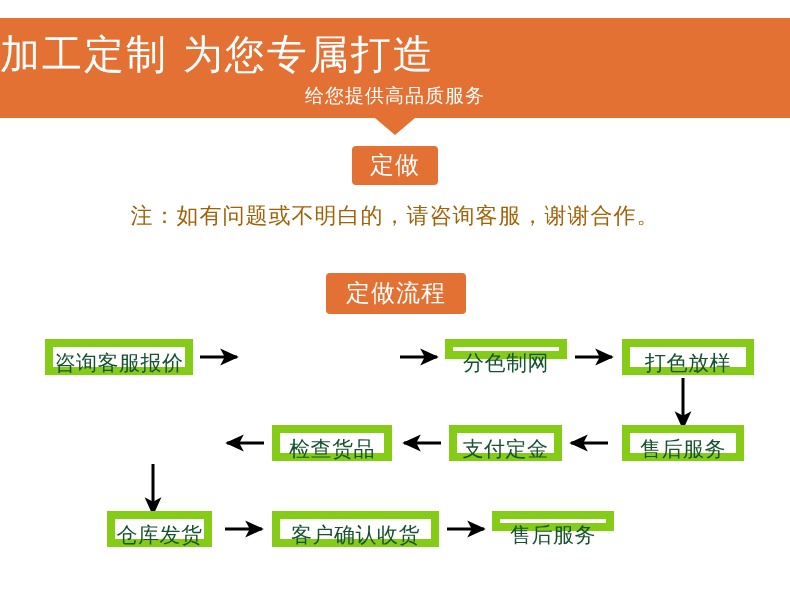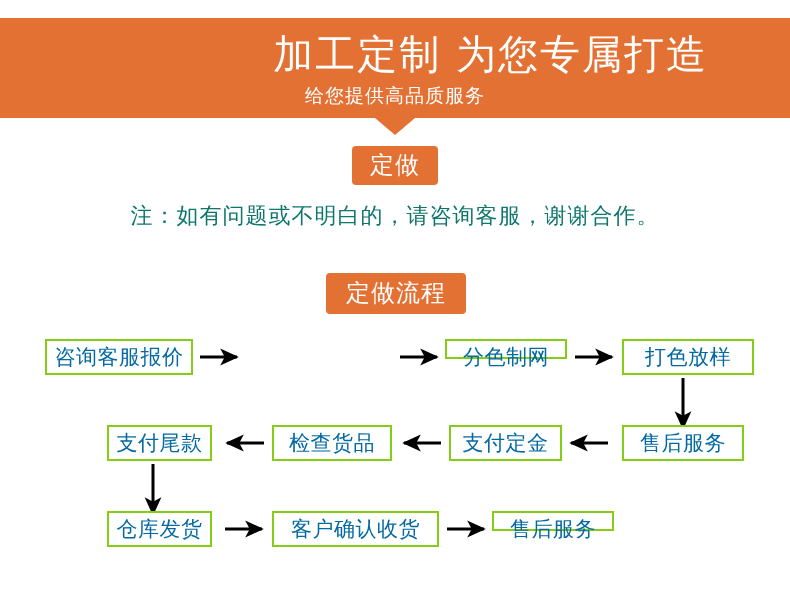--- a/index.html
+++ b/index.html
@@ -24,21 +24,21 @@
     width: 790px;
     height: 100px;
     background: #e47134;
     box-sizing: border-box;
   }
   .banner-title {
     position: absolute;
     left: 0;
     top: 12px;
     width: 708px;
-    text-align: right;
+    text-align: left;
     color: #ffffff;
     font-size: 40px;
     line-height: 48px;
     font-weight: 300;
     letter-spacing: 2px;
     white-space: nowrap;
   }
   .banner-subtitle {
     position: absolute;
     left: 0;
@@ -92,40 +92,40 @@
     letter-spacing: 1px;
   }
 
   
   .note {
     position: absolute;
     left: 0;
     top: 200px;
     width: 790px;
     text-align: center;
-    color: #0f766e;
+    color: #a16207;
     font-size: 22px;
     line-height: 32px;
     letter-spacing: 1px;
     white-space: nowrap;
   }
 
   
   .flow {
     position: absolute;
     left: 0;
     top: 330px;
     width: 790px;
     height: 230px;
   }
   .node {
     position: absolute;
-    border: 2px solid #84cc16;
+    border: 8px solid #84cc16;
     background: #ffffff;
-    color: #0369a1;
+    color: #14532d;
     font-size: 21px;
     text-align: center;
     white-space: nowrap;
     box-sizing: border-box;
     letter-spacing: 0.5px;
   }
 
   
   .arrows {
     position: absolute;
@@ -179,21 +179,20 @@
     <line x1="153" y1="134" x2="153" y2="184" stroke="#000" stroke-width="3" marker-end="url(#ahD)"></line>
 
     <line x1="225" y1="199" x2="262" y2="199" stroke="#000" stroke-width="3" marker-end="url(#ahR)"></line>
     <line x1="447" y1="199" x2="484" y2="199" stroke="#000" stroke-width="3" marker-end="url(#ahR)"></line>
   </svg>
 
   <div class="node" style="left:45px;  top:9px;  width:148px; height:36px; line-height:33px;">咨询客服报价</div>
   <div class="node" style="left:445px; top:9px;  width:122px; height:20px; line-height:33px;">分色制网</div>
   <div class="node" style="left:622px; top:9px;  width:132px; height:36px; line-height:33px;">打色放样</div>
 
-  <div class="node" style="left:107px; top:95px; width:105px; height:36px; line-height:33px;">支付尾款</div>
   <div class="node" style="left:272px; top:95px; width:120px; height:36px; line-height:33px;">检查货品</div>
   <div class="node" style="left:449px; top:95px; width:113px; height:36px; line-height:33px;text-align:center;">支付定金</div>
   <div class="node" style="left:622px; top:95px; width:122px; height:36px; line-height:33px;">售后服务</div>
 
   <div class="node" style="left:107px; top:181px; width:105px; height:36px; line-height:33px;">仓库发货</div>
   <div class="node" style="left:272px; top:181px; width:167px; height:36px; line-height:33px;">客户确认收货</div>
   <div class="node" style="left:492px; top:181px; width:122px; height:20px; line-height:33px;">售后服务</div>
 
 </div>
 

